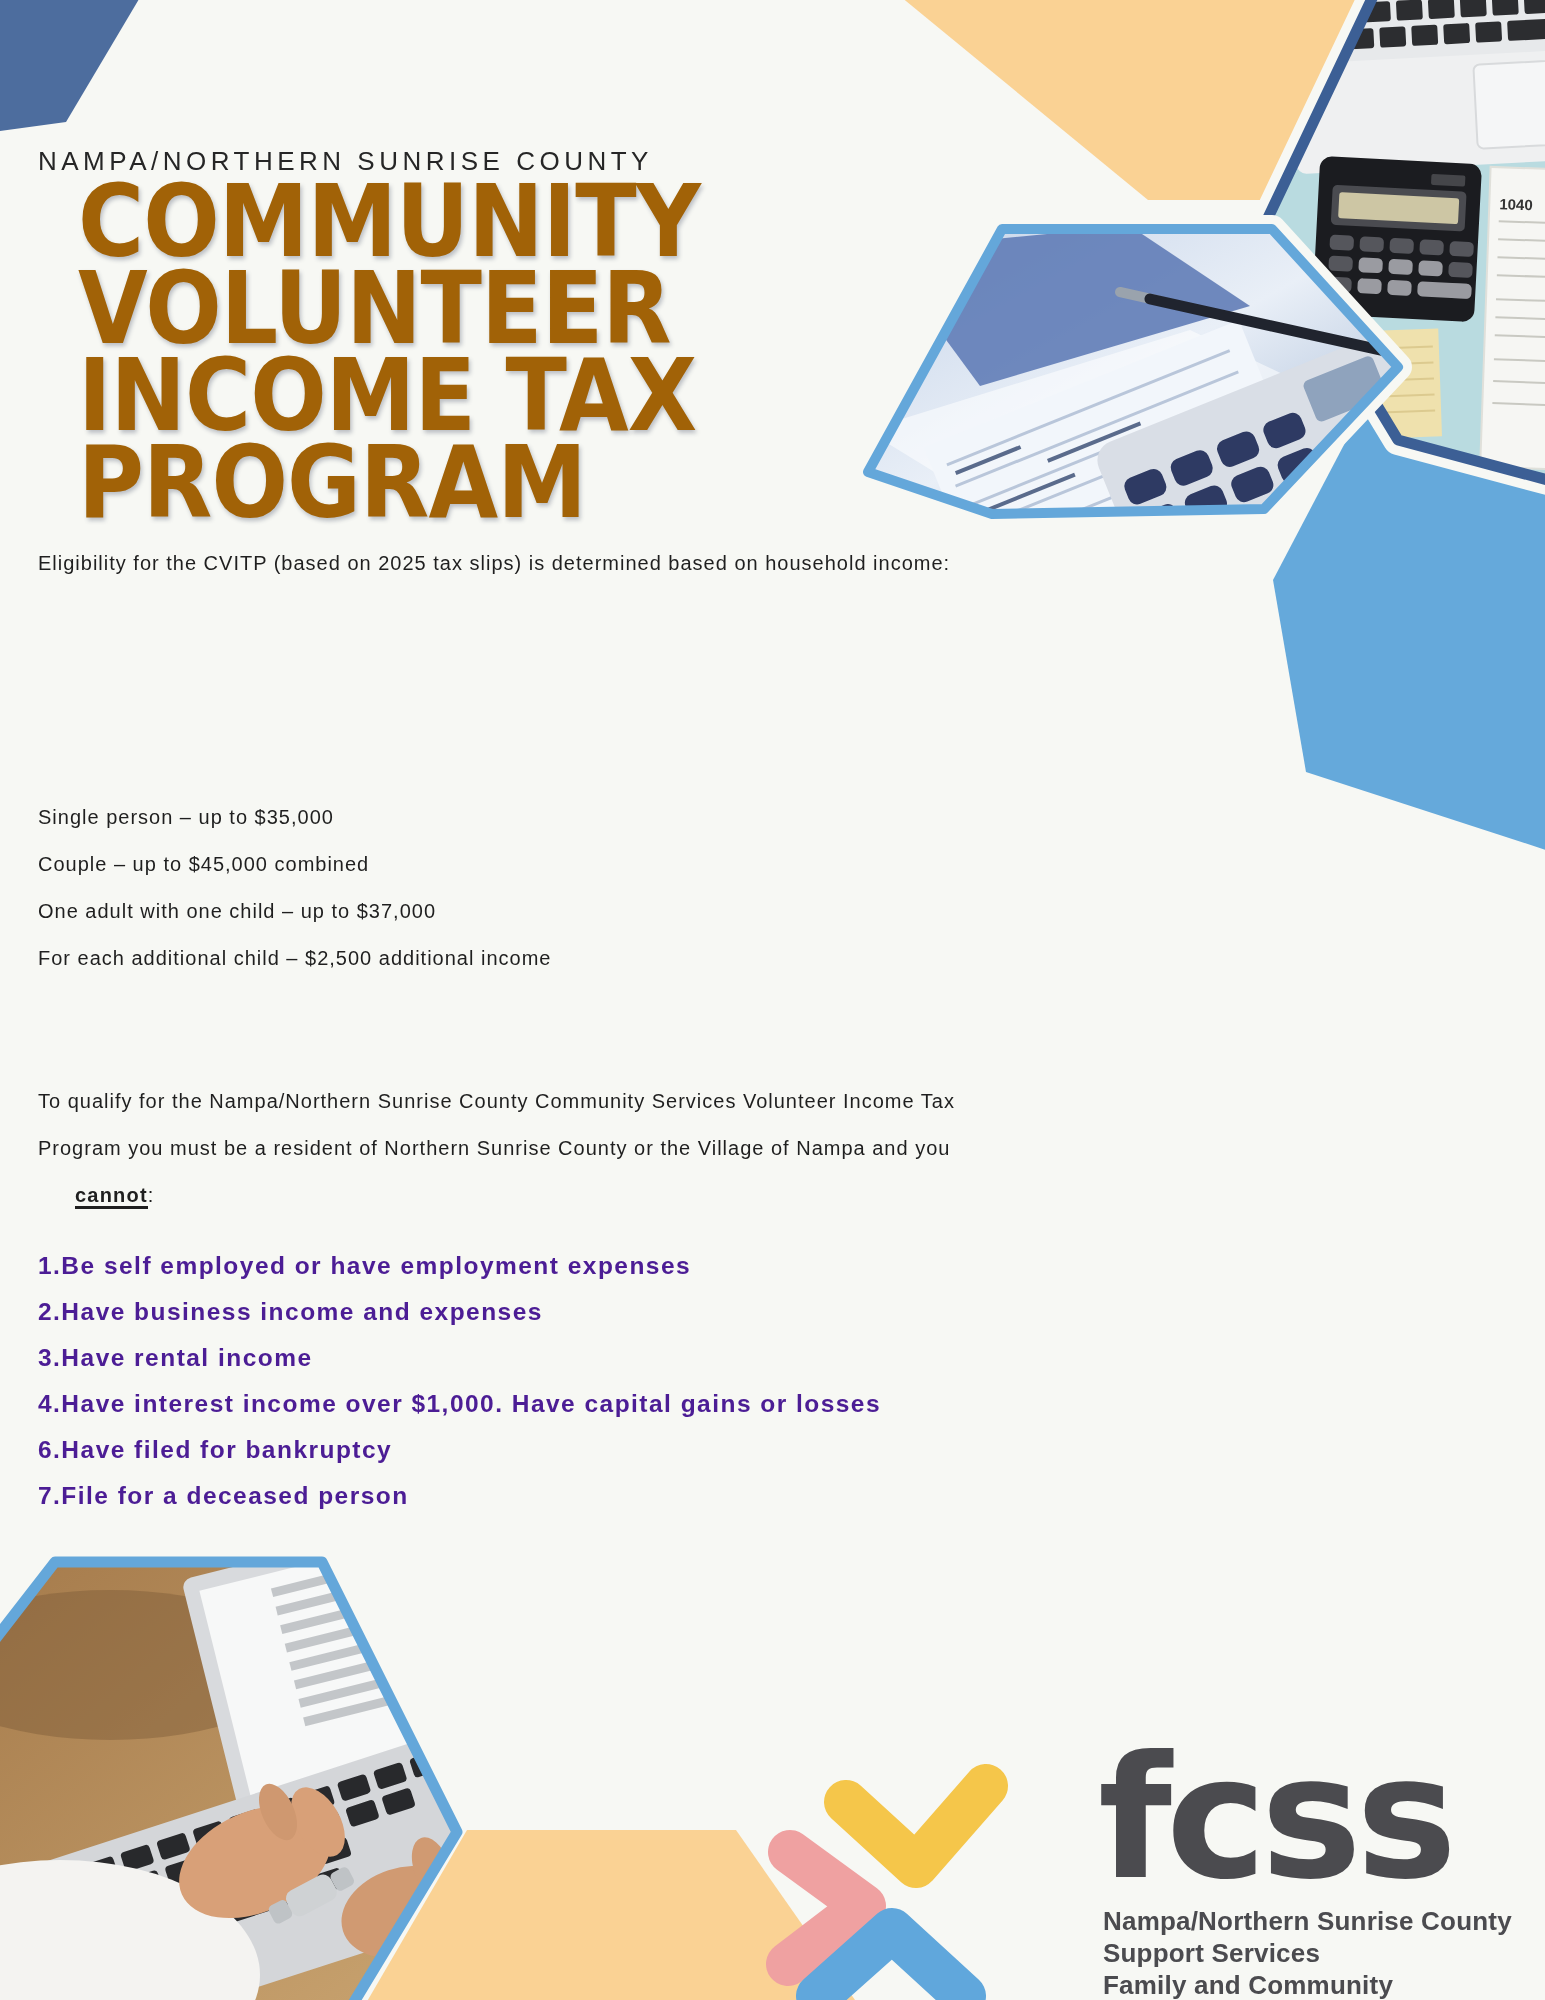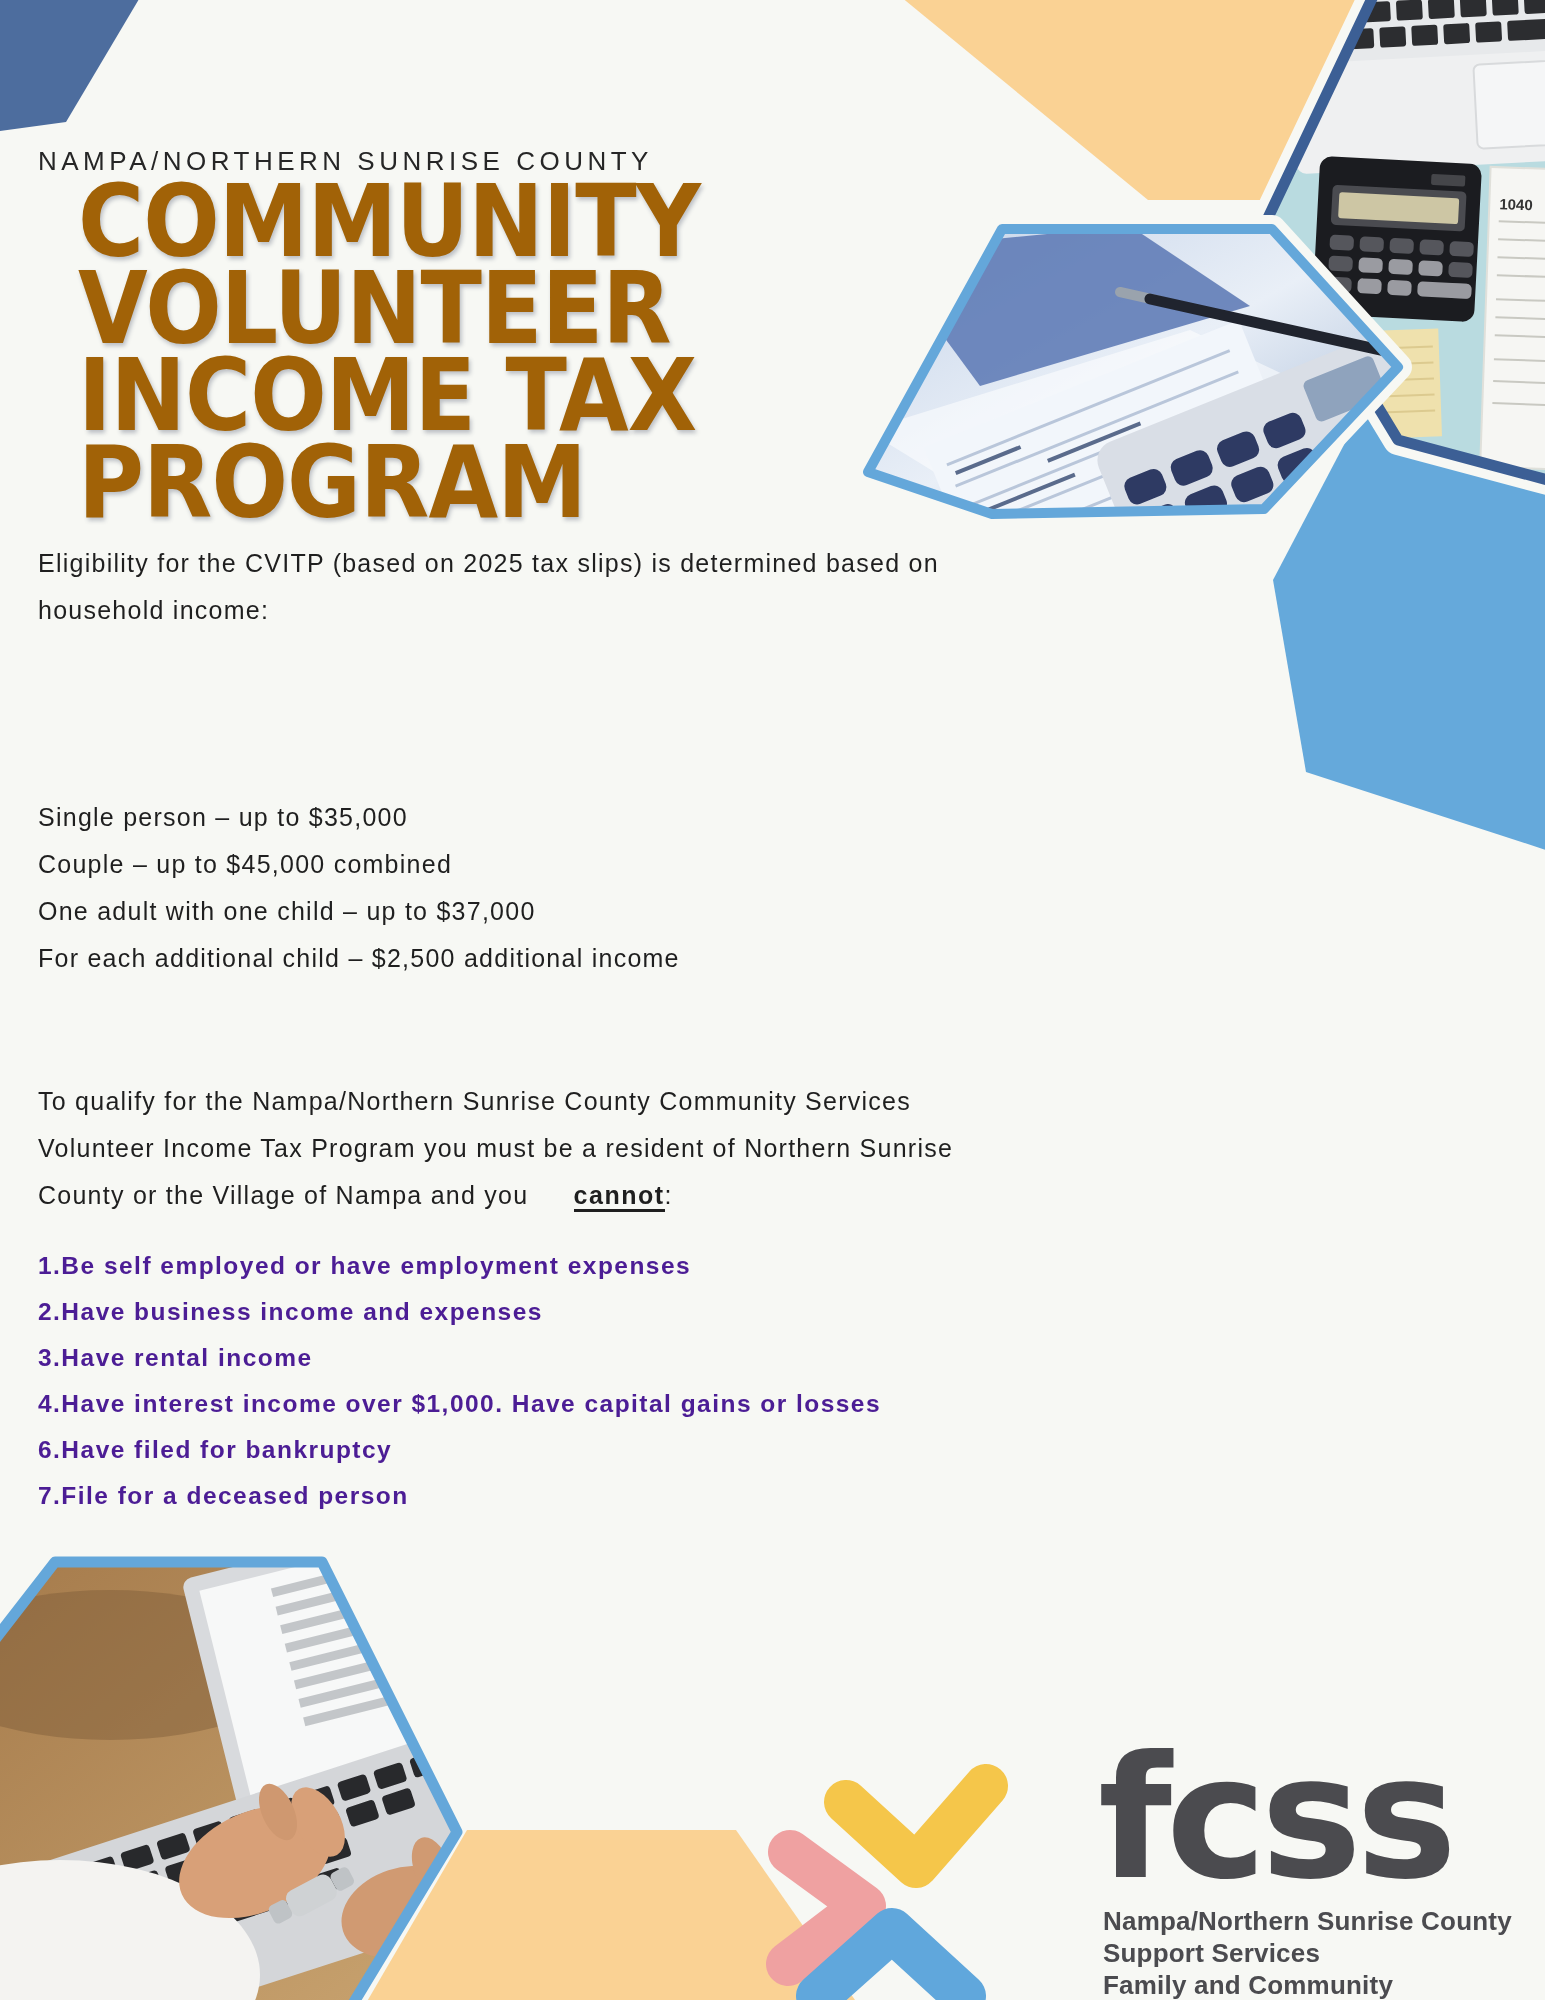--- a/index.html
+++ b/index.html
@@ -6,21 +6,21 @@
   body{width:1545px;height:2000px;position:relative;overflow:hidden;
        background:#f7f8f4;font-family:"Liberation Sans",sans-serif;}
   .decor{position:absolute;left:0;top:0;width:1545px;height:2000px;z-index:0;}
   .txt{position:absolute;z-index:2;color:#1e1e1e;}
   .eyebrow{left:38px;top:146px;font-size:26px;letter-spacing:4.5px;color:#262626;}
   .title{left:34px;top:178px;color:#a16207;margin-left:44px;}
   .t-line{display:block;font-family:"DejaVu Sans",sans-serif;font-weight:800;
           font-size:100px;line-height:87px;letter-spacing:-1px;
           transform:scaleX(0.9);transform-origin:left top;white-space:nowrap;
           text-shadow:2px 3px 5px rgba(50,60,85,.30);}
-  .body-copy{font-size:25px;letter-spacing:.05em;line-height:47px;color:#1f1f1f;}
+  .body-copy{font-size:20px;letter-spacing:.05em;line-height:47px;color:#1f1f1f;}
   .elig{left:38px;top:540px;width:1020px;}
   .income{left:38px;top:794px;width:1050px;}
   .income div{height:47px;}
   .qualify{left:38px;top:1078px;width:920px;}
   .qualify .emph{font-weight:bold;border-bottom:3px solid #1f1f1f;letter-spacing:.06em;margin-left:37px;}
   .rules{left:38px;top:1243px;width:1060px;font-weight:bold;font-size:24.5px;
          letter-spacing:.06em;color:#4c1d95;}
   .rules div{height:46px;line-height:46px;white-space:nowrap;}
   .brand-acronym{left:1098px;top:1738px;font-family:"DejaVu Sans",sans-serif;
          font-weight:800;font-size:170px;line-height:160px;letter-spacing:-6px;

